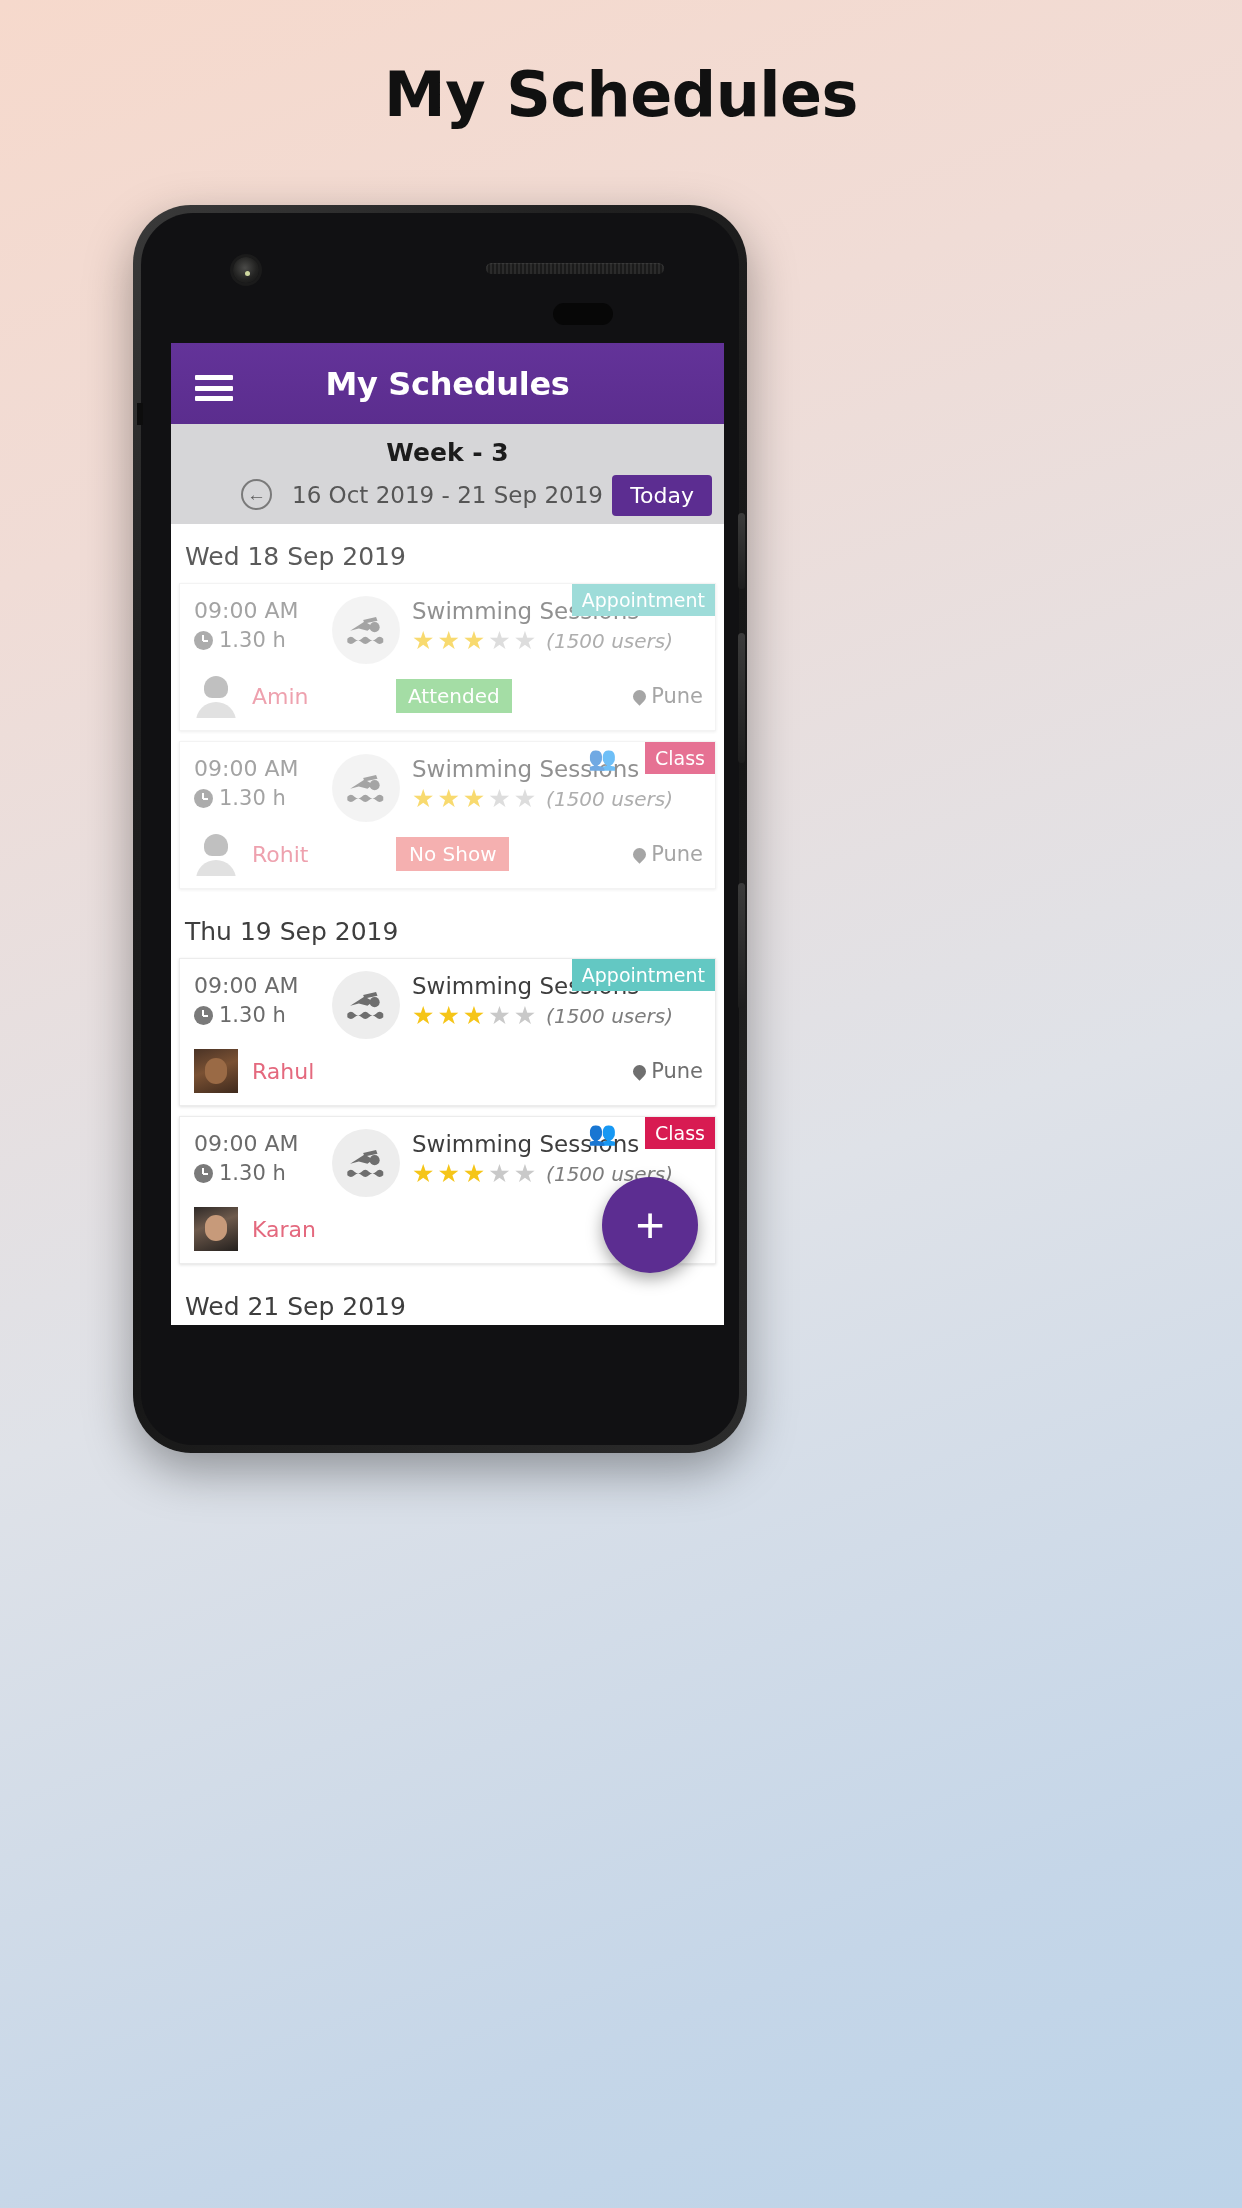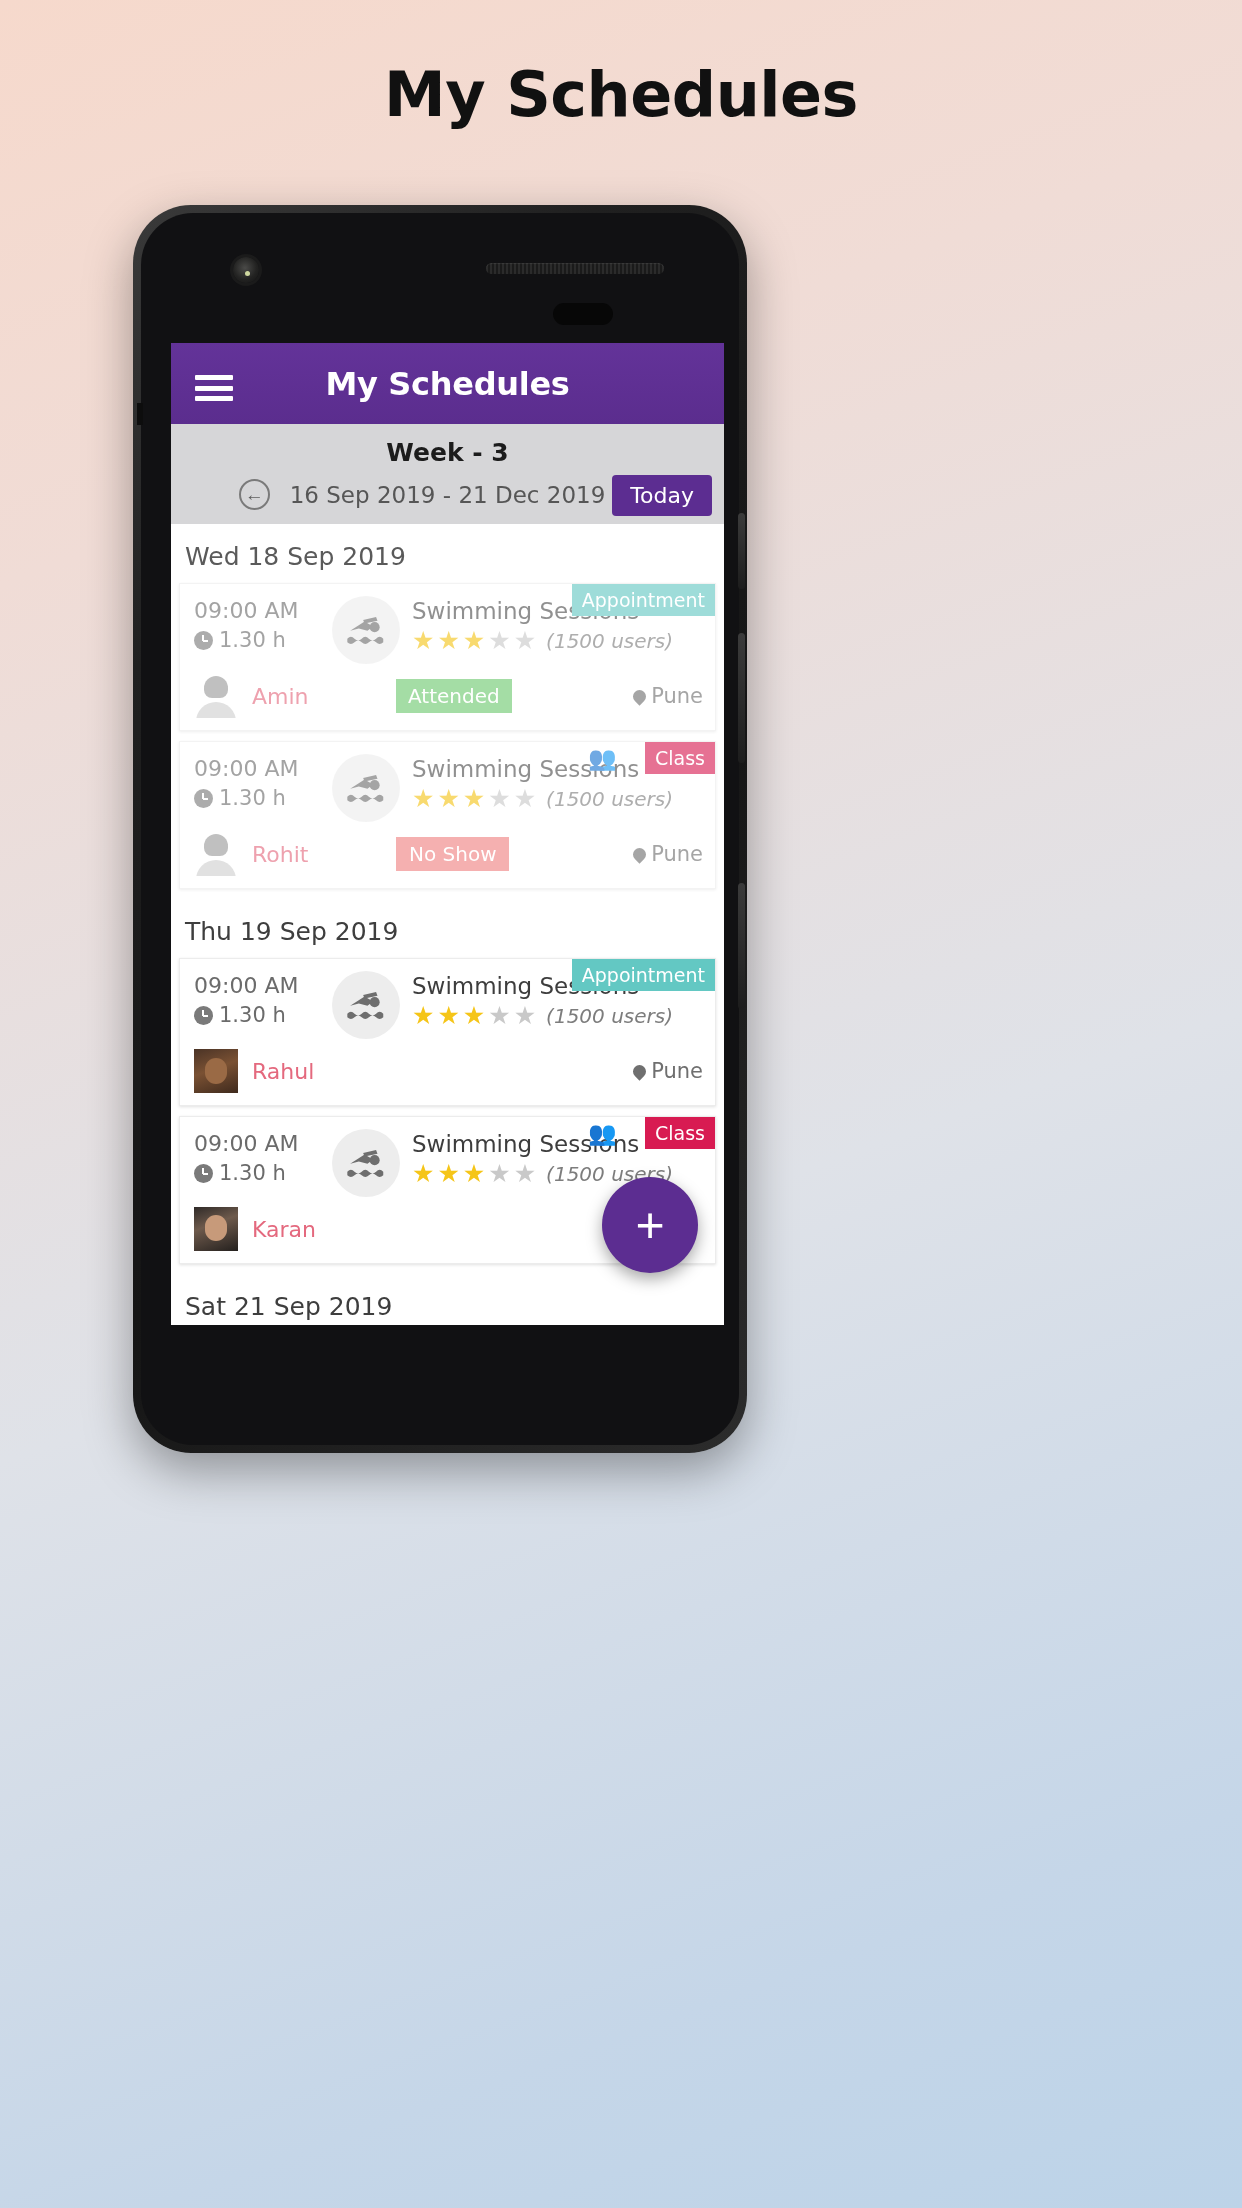--- a/index.html
+++ b/index.html
@@ -357,21 +357,21 @@
             <span></span>
             <span></span>
         </div>
         <div class="appbar-title">My Schedules</div>
       </div>
 
       <div class="weekbar">
         <div class="week-label">Week - 3</div>
         <div class="week-nav">
           <div class="circle-arrow">←</div>
-          <div class="week-range">16 Sep 2019  -  21 Dec  2019</div>
+          <div class="week-range">16 Oct 2019  -  21 Sep  2019</div>
           <div class="circle-arrow">→</div>
           <div class="today-btn">Today</div>
         </div>
       </div>
 
       <div class="list" id="schedule-list">
           <div class="day-header faded">Wed 18 Sep 2019</div>
           <div class="card dim">
             <div class="badge appointment">Appointment</div>
             <div class="card-top">
@@ -510,21 +510,21 @@
                   <span class="star off">★</span>
                   <span class="users">(1500 users)</span>
                 </div>
               </div>
             </div>
             <div class="card-bottom">
               <div class="person-pic photo2"></div>
               <div class="person-name">Karan</div>
             </div>
           </div>
-          <div class="day-header">Sat 21 Sep 2019</div>
+          <div class="day-header">Wed 21 Sep 2019</div>
         </div>
 
       <div class="fab">+</div>
     </div>
 
     <div class="side-btn b1"></div>
     <div class="side-btn b2"></div>
     <div class="side-btn b3"></div>
     <div class="notch-tab"></div>
   </div>

